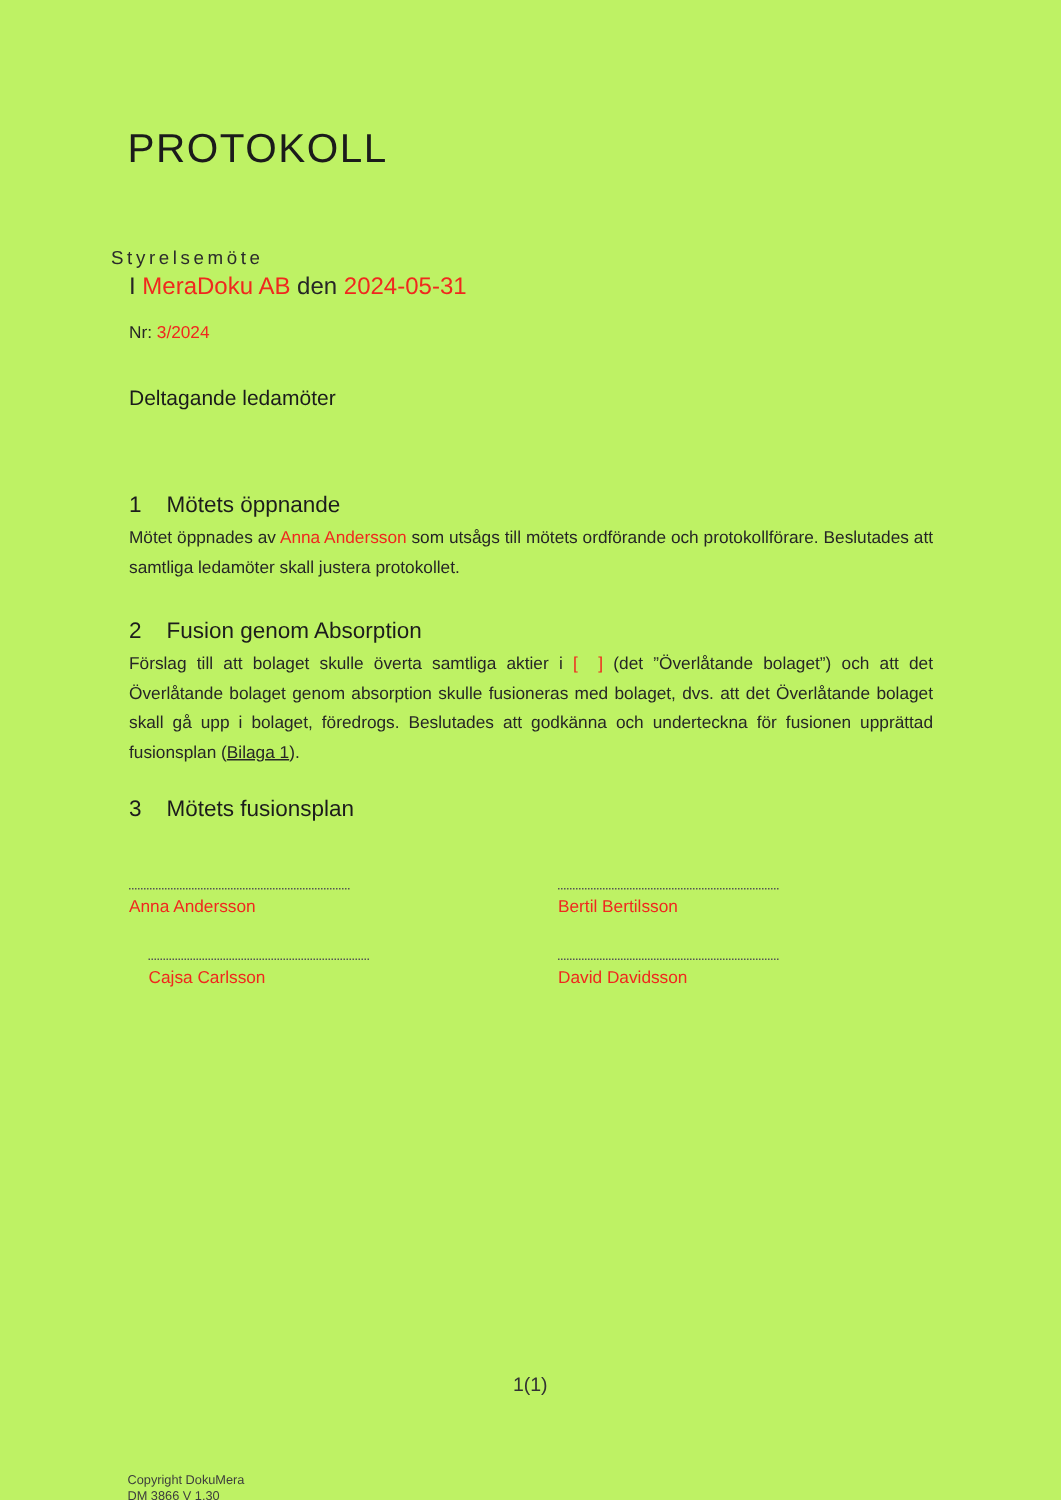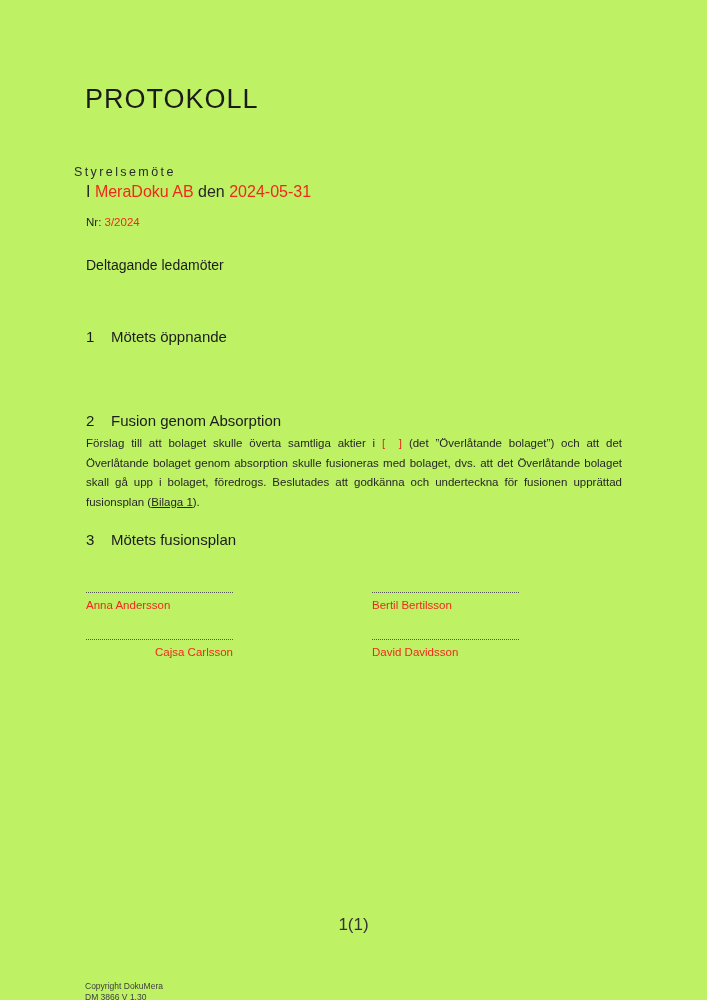--- a/index.html
+++ b/index.html
@@ -36,43 +36,44 @@
   }
   .b1{left:86px;top:350px;}
   .b2{left:86px;top:434px;}
   .b3{left:86px;top:554px;width:560px;text-align:left;}
   .link{color:#262626;text-decoration:underline;}
   .sig-cell{width:147px;}
   .sig-line{height:0;border-bottom:1.6px dotted #555;margin-bottom:6px;}
   .sig-name{font-size:11.5px;}
   .sc1{left:86px;top:592px;}
   .sc2{left:372px;top:592px;}
-  .sc3{left:86px;top:639px;text-align:right;}
+  .sc3{left:99px;top:639px;}
   .sc4{left:372px;top:639px;}
-  .page-number{left:0;top:915px;width:707px;text-align:center;font-size:17px;color:#333;}
+  .page-number{left:0;top:915px;width:707px;text-align:center;font-size:13px;color:#333;}
   .copyright{left:85px;top:933px;font-size:8.5px;line-height:11px;color:#3d3d3d;margin-top:48px;}
 </style>
 </head>
 <body>
 
 <div class="page">
 
   <div class="abs doc-title">PROTOKOLL</div>
   <div class="abs doc-subtitle">Styrelsemöte</div>
 
   <div class="abs meta1"><span>I </span><span class="red">MeraDoku AB</span><span> den </span><span class="red">2024-05-31</span></div>
 
   <div class="abs meta2"><span>Nr: </span><span class="red">3/2024</span></div>
 
   <div class="abs participants-heading">Deltagande ledamöter</div>
 
   <div class="abs section-heading h1">
     <span class="num">1</span>
     <span>Mötets öppnande</span>
   </div>
+  <div class="abs body-text b1"><span>Mötet öppnades av </span><span class="red">Anna Andersson</span><span> som utsågs till mötets ordförande och protokollförare. Beslutades att samtliga ledamöter skall justera protokollet.</span></div>
 
   <div class="abs section-heading h2">
     <span class="num">2</span>
     <span>Fusion genom Absorption</span>
   </div>
   <div class="abs body-text b2"><span>Förslag till att bolaget skulle överta samtliga aktier i </span><span class="red">[&nbsp;&nbsp;]</span><span> (det ”Överlåtande bolaget”) och att det Överlåtande bolaget genom absorption skulle fusioneras med bolaget, dvs. att det Överlåtande bolaget skall gå upp i bolaget, föredrogs. Beslutades att godkänna och underteckna för fusionen upprättad fusionsplan (</span><span class="link">Bilaga 1</span><span>).</span></div>
 
   <div class="abs section-heading h3">
     <span class="num">3</span>
     <span>Mötets fusionsplan</span>

